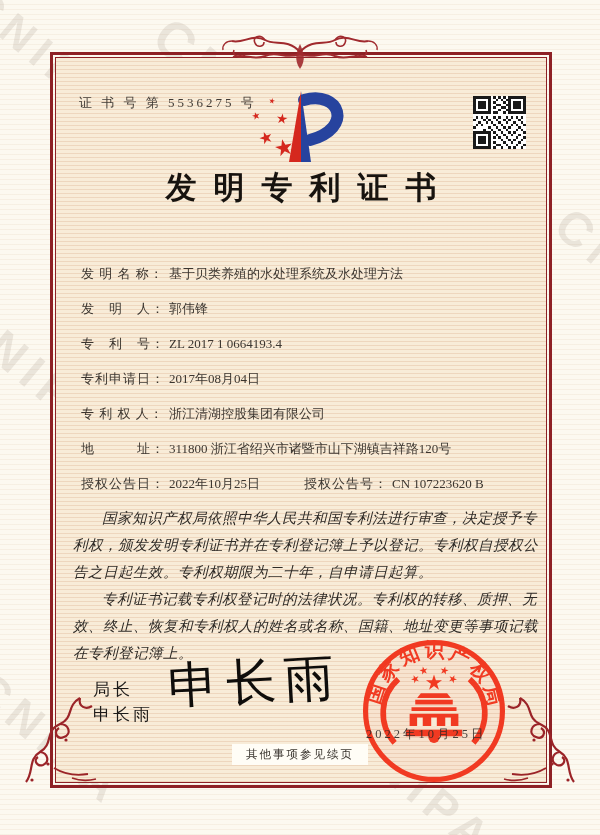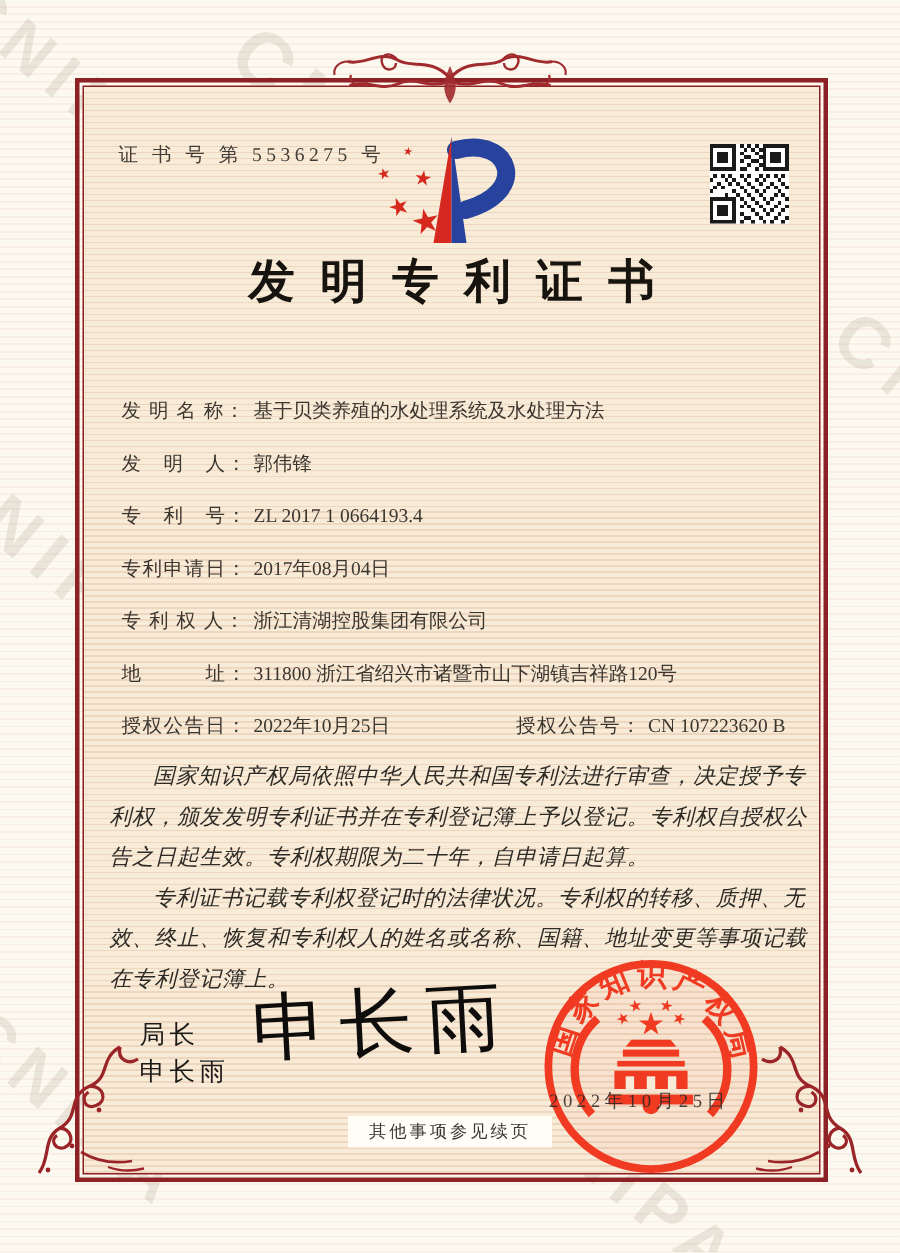--- a/index.html
+++ b/index.html
@@ -26,21 +26,21 @@
   }
   .cert-no{position:absolute;left:23px;top:36px;font-size:13px;letter-spacing:3px;color:#413b35;}
   .qr{position:absolute;left:417px;top:38px;width:53px;height:53px;}
   .logo{position:absolute;left:188px;top:30px;width:124px;height:78px;}
   .title{
     position:absolute;left:0;top:109px;width:100%;text-align:center;
     font-size:31px;font-weight:bold;color:#17130f;letter-spacing:17px;text-indent:17px;
   }
   .row{position:absolute;left:25px;width:450px;font-size:13px;color:#3b352f;white-space:nowrap;}
   .row .lbl{display:inline-block;width:88px;letter-spacing:1px;margin-top:19px;}
-  .row .lbl2{display:inline-block;width:88px;letter-spacing:1px;margin-left:84px;}
+  .row .lbl2{display:inline-block;width:88px;letter-spacing:1px;margin-left:44px;}
   .paras{position:absolute;left:17px;top:447px;width:466px;font-size:14.5px;line-height:27px;
     font-style:italic;color:#2e2a26;letter-spacing:0.5px;}
   .paras p{margin:0;text-indent:2em;}
   .signer{position:absolute;left:37px;top:619px;font-family:"Liberation Sans","DejaVu Sans",sans-serif;
     font-size:17px;color:#1d1b19;letter-spacing:3px;line-height:25px;}
   .signature{position:absolute;left:112px;top:590px;width:200px;font-size:50px;color:#0f0d0b;
     transform:rotate(-3deg);letter-spacing:8px;white-space:nowrap;}
   .seal{position:absolute;left:303px;top:578px;width:150px;height:150px;z-index:3;}
   .seal-date{position:absolute;left:310px;top:668px;font-size:12.5px;color:rgba(40,38,36,0.85);
     letter-spacing:3px;z-index:4;white-space:nowrap;}

